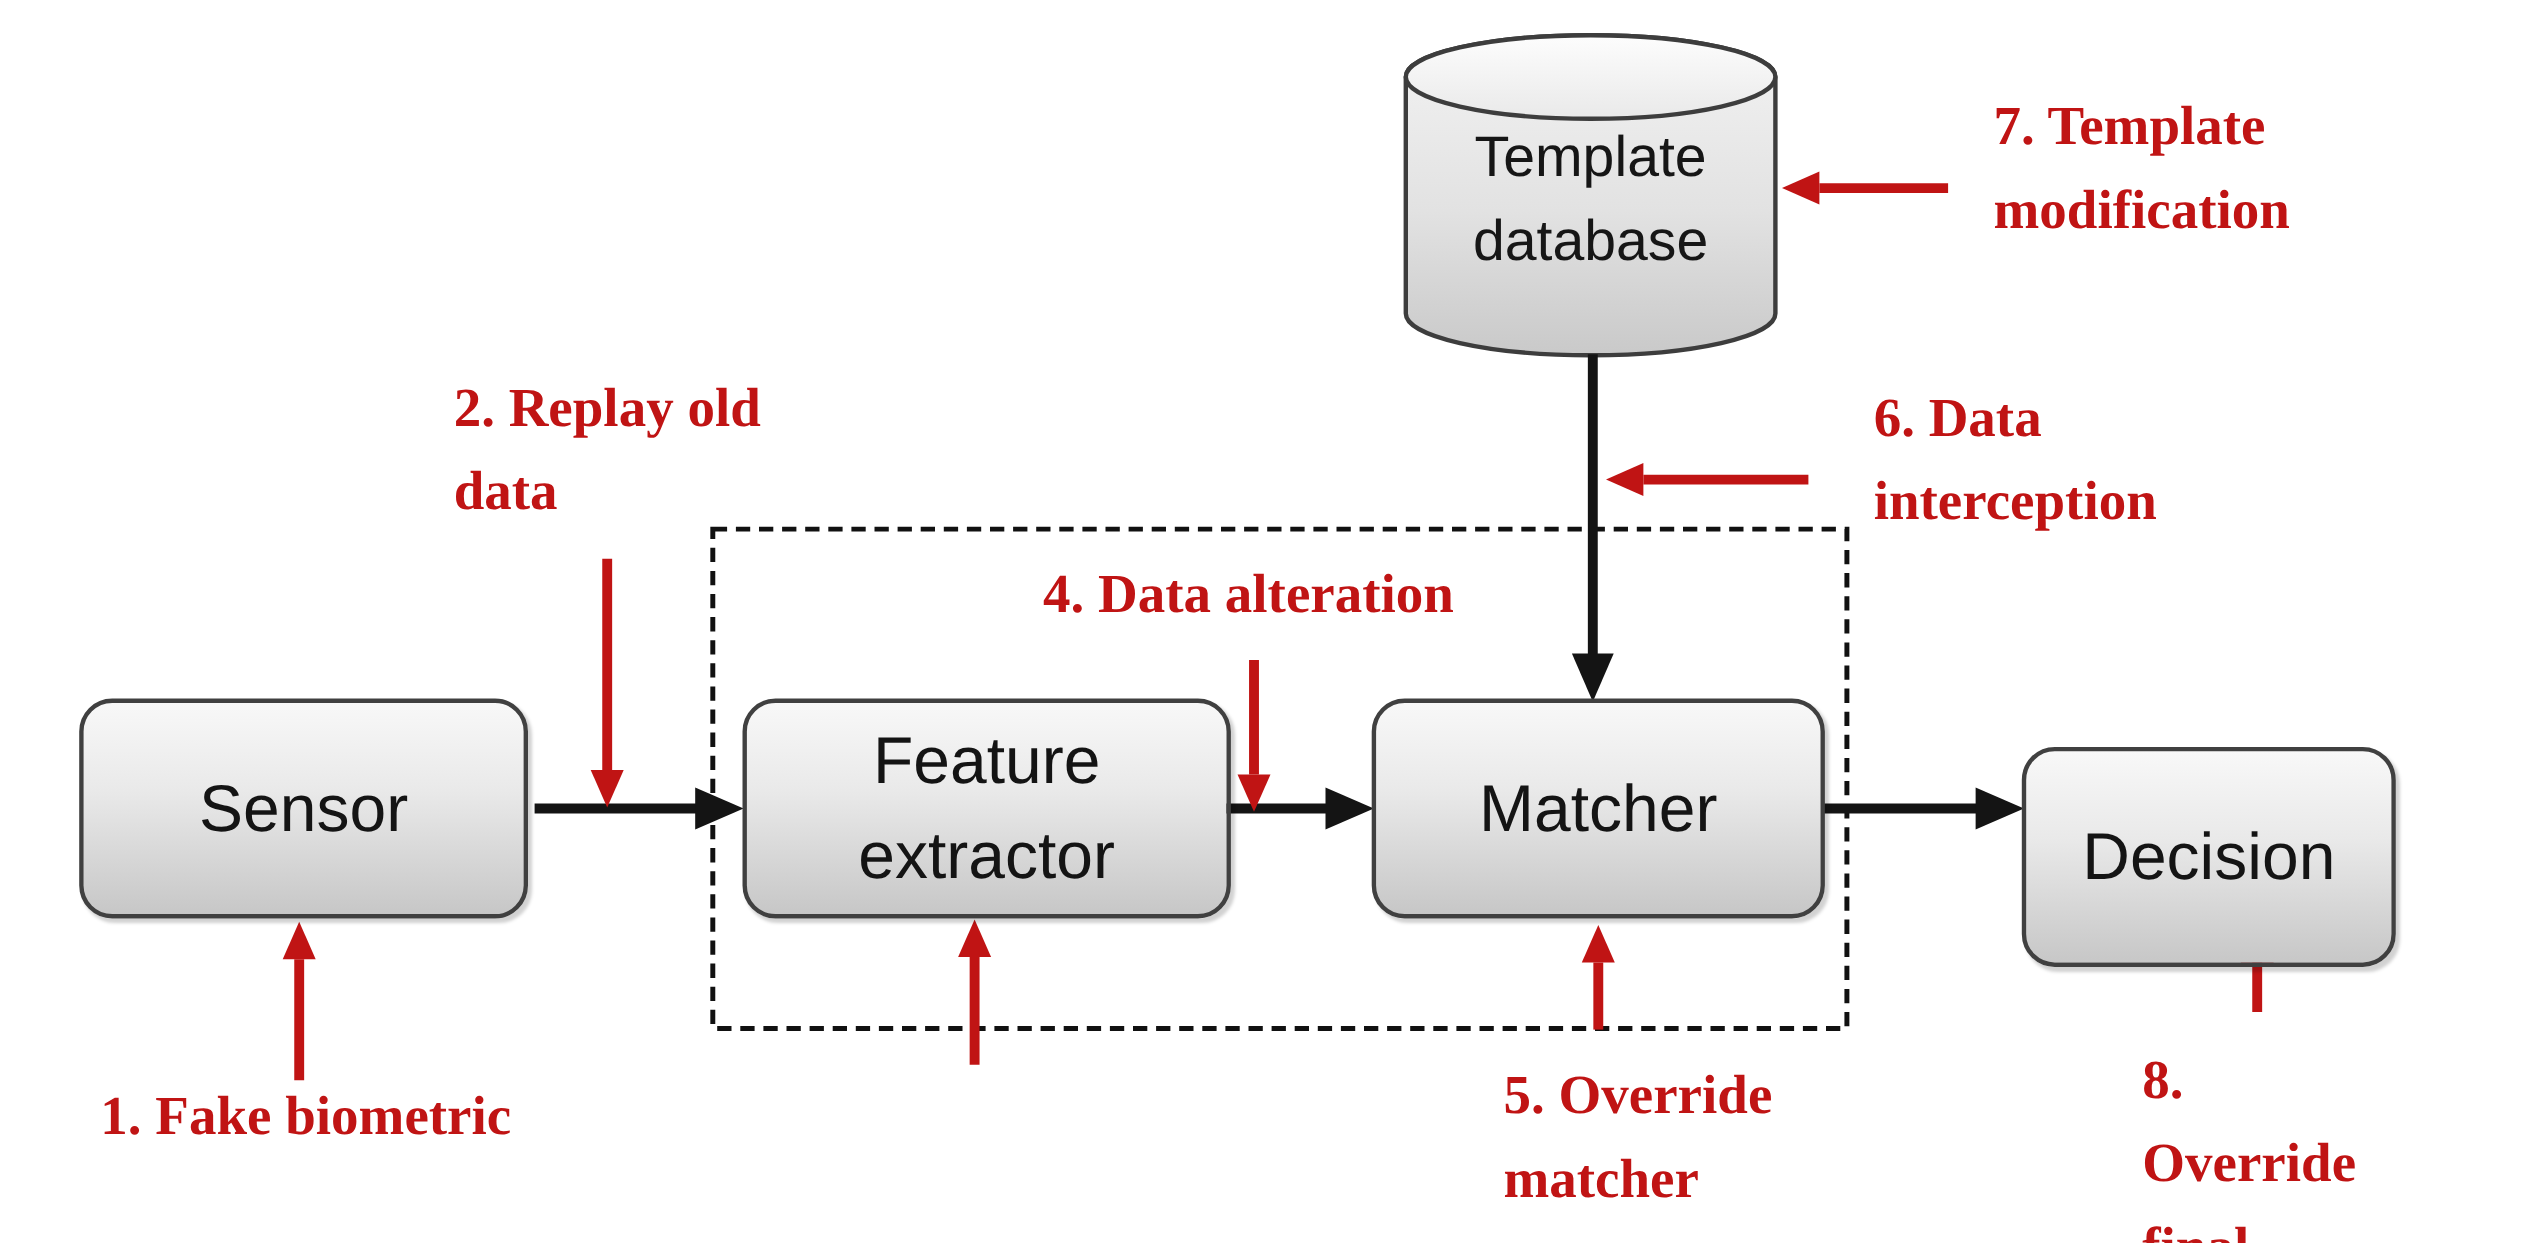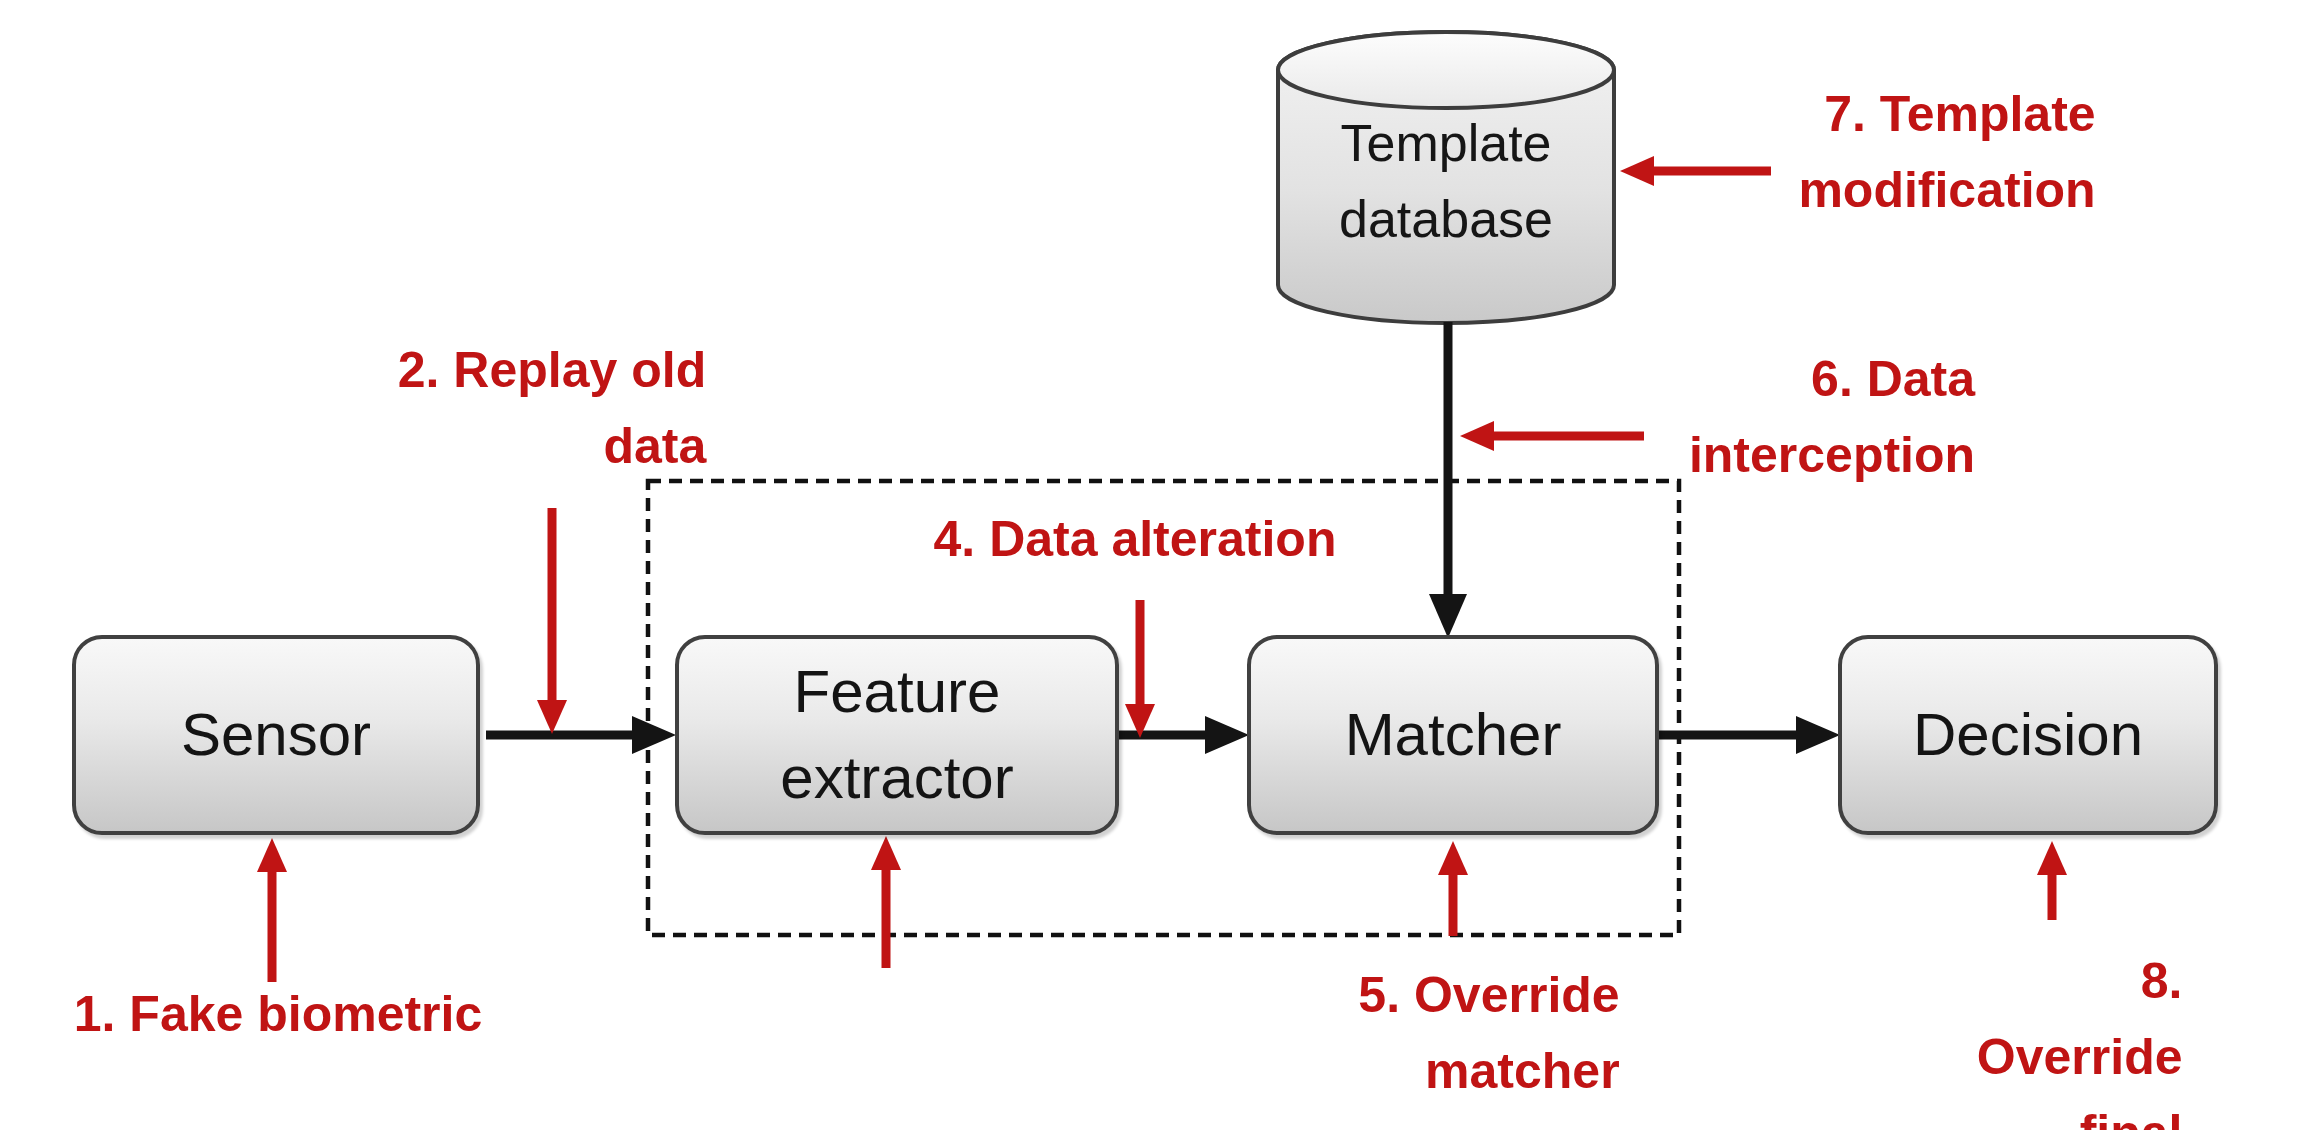--- a/index.html
+++ b/index.html
@@ -12,30 +12,30 @@
     position:absolute;top:635px;height:200px;box-sizing:border-box;
     border:4px solid #404040;border-radius:30px;
     background:linear-gradient(180deg,#f8f8f8 0%,#e9e9e9 42%,#c7c7c7 100%);
     box-shadow:3px 4px 3px rgba(0,0,0,0.18);
     display:flex;align-items:center;justify-content:center;text-align:center;
     font-size:60px;line-height:86px;color:#141414;white-space:pre-line;
   }
   #box-sensor{left:72px;width:408px;}
   #box-feature{left:675px;width:444px;}
   #box-matcher{left:1247px;width:412px;}
-  #box-decision{left:1838px;width:380px;}
+  #box-decision{left:1838px;width:340px;margin-top:44px;}
   .db-label{
     position:absolute;left:1278px;top:48px;width:336px;height:266px;
     display:flex;align-items:center;justify-content:center;text-align:center;
     font-size:52px;line-height:76px;color:#161616;white-space:pre-line;
   }
   .attack{
     position:absolute;transform:translateX(-50%);
     color:#c01414;font-weight:700;font-size:50px;line-height:76px;
-    text-align:right;white-space:pre-line;
+    text-align:left;white-space:pre-line;font-family:Liberation Serif, serif;
   }
   #atk1{left:278px;top:976px;}
   #atk2{left:552px;top:332px;}
   #atk3{left:928px;top:961px;}
   #atk4{left:1135px;top:501px;}
   #atk5{left:1489px;top:957px;}
   #atk6{left:1832px;top:341px;}
   #atk7{left:1947px;top:76px;}
   #atk8{left:2065px;top:943px;}
 </style>

